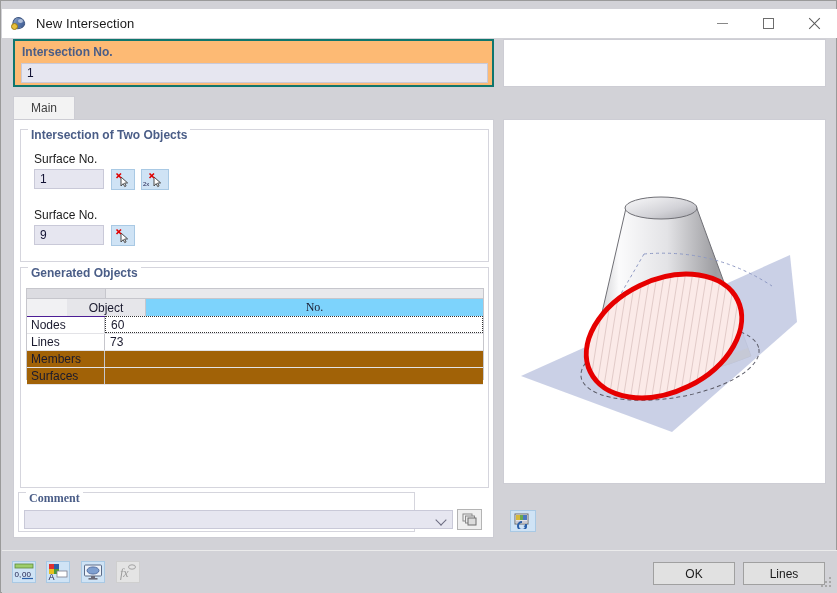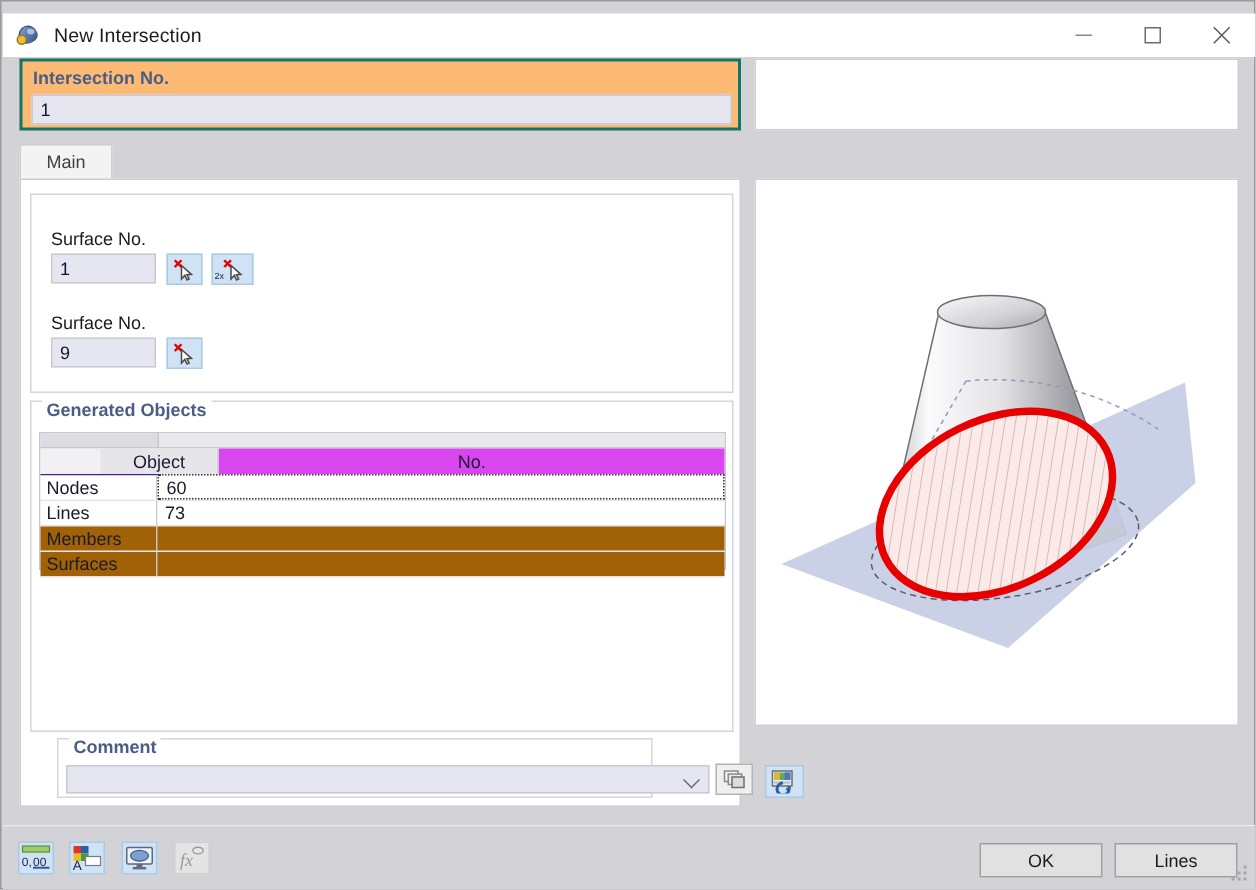--- a/index.html
+++ b/index.html
@@ -110,21 +110,21 @@
     position:absolute;
     border:1px solid #d5d5dd;box-sizing:border-box;
     background:#ffffff;
   }
   .grp-box > .grp-title{
     position:absolute;left:7px;top:-2px;color:#4a5d87;font-weight:bold;font-size:12px;
     background:#fff;padding:0 3px;
   }
   #grp-two-objects{left:6px;top:9px;width:469px;height:133px;}
   #grp-generated{left:6px;top:147px;width:469px;height:221px;}
-  #grp-comment{left:24px;top:372px;width:397px;height:40px;}
+  #grp-comment{left:4px;top:372px;width:397px;height:40px;font-family:Liberation Serif, serif;}
 
   .lbl{color:#1b1b1b;font-size:12px;position:absolute;}
   .sm-input{
     position:absolute;background:#e6e6f0;border:1px solid #c9c9d8;box-sizing:border-box;
     color:#121233;font-size:12px;padding:0 5px;display:flex;align-items:center;
     height:20px;
   }
   .pickbtn{
     position:absolute;width:24px;height:21px;background:#cfe3f5;
     border:1px solid #a9c9e4;box-sizing:border-box;
@@ -138,21 +138,21 @@
     font-size:12px;
   }
   .tbl-toprow{height:9px;background:#e9e9ec;border-bottom:1px solid #c6c6cc;display:flex;}
   .tbl-toprow .c0{width:78px;background:#dcdce1;border-right:1px solid #c6c6cc;}
   .tbl-toprow .c1{flex:1;background:#e9e9ec;}
   .tbl-head{height:17px;display:flex;border-bottom:1px solid #4c1d95;background:#f1f1f3;padding-left:40px;}
   .tbl-head .th0{
     width:78px;border-right:1px solid #c6c6cc;display:flex;align-items:center;justify-content:center;
     background:#e6e6ea;
   }
-  .tbl-head .th1{flex:1;display:flex;align-items:center;justify-content:center;background:#d946ef;}
+  .tbl-head .th1{flex:1;display:flex;align-items:center;justify-content:center;background:#7dd3fc;font-family:Liberation Serif, serif;}
   .tbl-row{height:16px;display:flex;border-bottom:1px solid #e3e3e7;}
   .tbl-row .td0{
     width:78px;border-right:1px solid #c6c6cc;display:flex;align-items:center;
     padding-left:4px;box-sizing:border-box;background:#fff;
   }
   .tbl-row .td1{flex:1;display:flex;align-items:center;padding-left:5px;box-sizing:border-box;background:#fff;}
   .tbl-row.alt .td0,.tbl-row.alt .td1{background:#a16207;}
   .tbl-row.focused .td1{border:1px dotted #333;margin:-1px 0 0 0;}
 
   
@@ -244,20 +244,21 @@
   <div class="topright"></div>
 
   <div class="tabstrip">
     <div class="tab">Main</div>
     <div class="tab-rest"></div>
   </div>
 
   <div class="leftcard">
 
     <div class="grp-box" id="grp-two-objects">
+      <div class="grp-title">Intersection of Two Objects</div>
 
       <div class="lbl" style="left:13px;top:22px;">Surface No.</div>
       <div class="sm-input" style="left:13px;top:39px;width:70px;">1</div>
       <div class="pickbtn" style="left:90px;top:39px;">
         <svg width="18" height="16" viewBox="0 0 18 16">
           <path d="M7 5 L7 14 L9.2 11.6 L10.7 14.6 L12.1 13.9 L10.6 11.1 L13.6 10.9 Z" fill="#fff" stroke="#4a4a4a" stroke-width="1"></path>
           <path d="M2.5 1.5 L7 6" stroke="#e00000" stroke-width="1.6"></path>
           <path d="M7 1.5 L2.5 6" stroke="#e00000" stroke-width="1.6"></path>
         </svg>
       </div>

